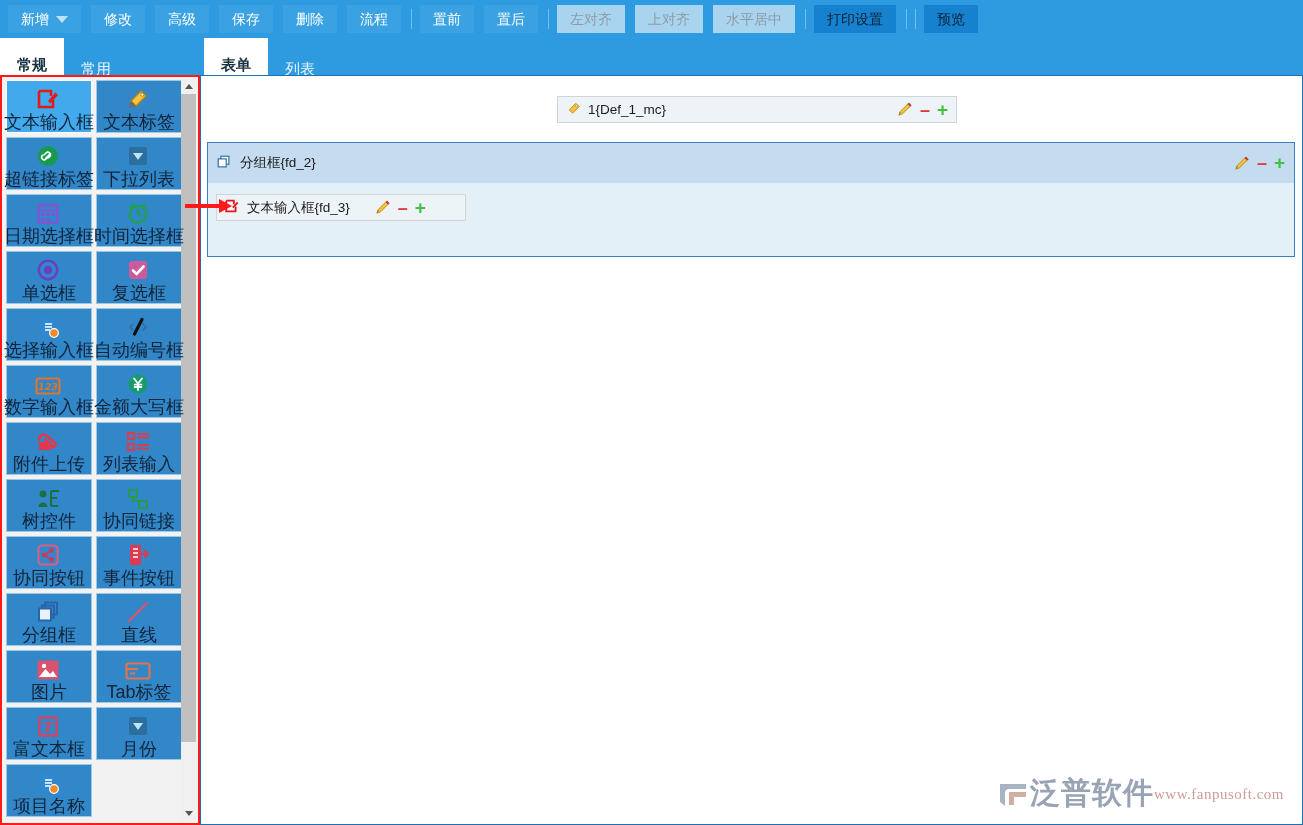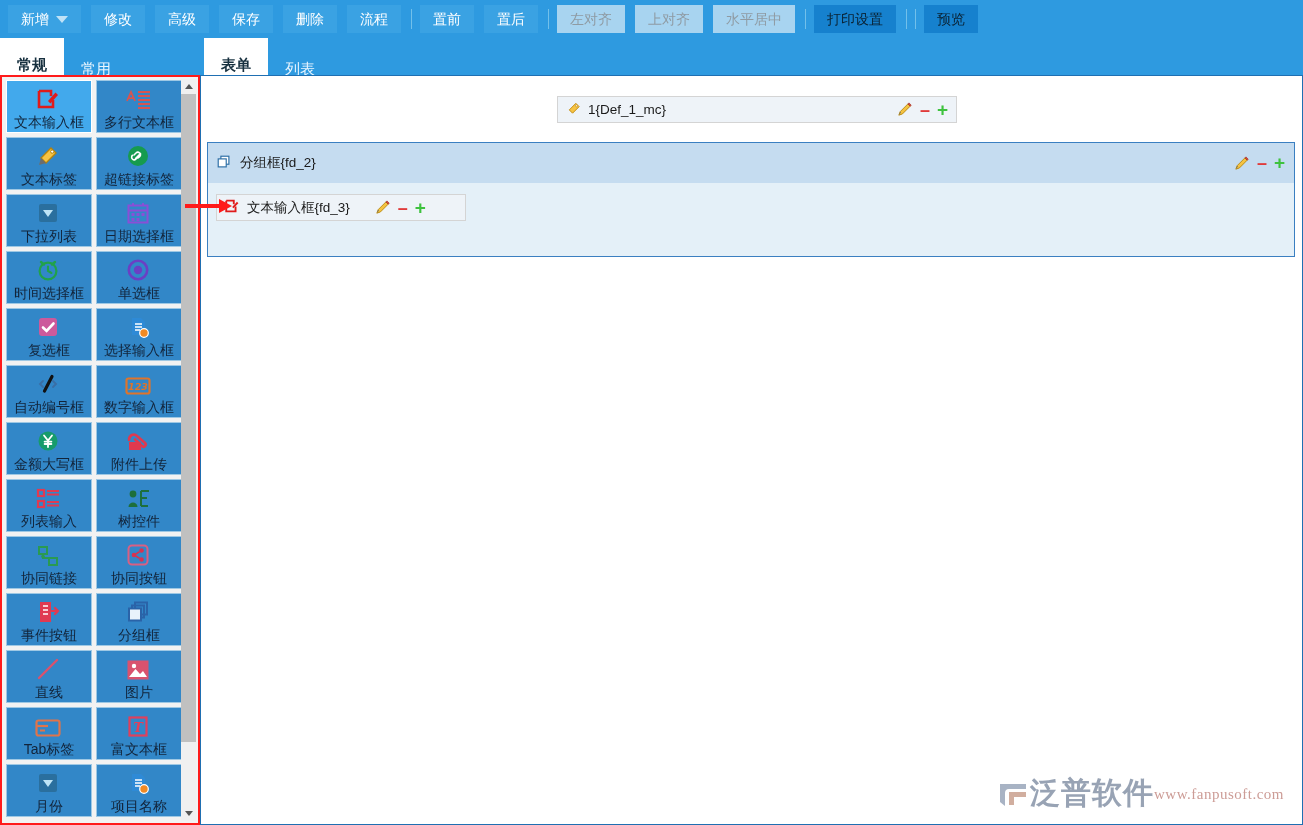--- a/index.html
+++ b/index.html
@@ -84,21 +84,21 @@
     cursor:pointer;
     padding-bottom:2px;
     position:relative;
   }
   .pal-item.sel{background:#42a9ec;border-color:#ffffff;}
   .pal-ico{
     position:absolute;top:4px;left:0;right:2px;
     height:26px;display:flex;align-items:flex-end;justify-content:center;font-style:italic;
   }
   .pal-lbl{
-    font-size:14px;color:#12243a;
+    font-size:18px;color:#12243a;
     line-height:15px;white-space:nowrap;
     position:relative;z-index:2;
   }
 
   
   #palScroll{
     position:absolute;right:2px;top:2px;width:15px;bottom:2px;
     background:#f0f0f0;
   }
   .sb-arrow{
@@ -248,29 +248,20 @@
   <div id="palette">
     <div id="paletteGrid">
         <div class="pal-item sel">
           <div class="pal-ico">
             <svg width="24" height="24" viewBox="0 0 24 24">
               <path d="M3 4 H15 V9 M3 4 V20 H17 V13" fill="none" stroke="#e01b1b" stroke-width="2.6"></path>
               <path d="M12 14 L19.5 5.6 L22 8 L14.4 16.4 Z" fill="#e01b1b"></path>
             </svg>
           </div>
           <div class="pal-lbl">文本输入框</div>
-        </div>
-        <div class="pal-item">
-          <div class="pal-ico">
-            <svg width="26" height="22" viewBox="0 0 26 22">
-              <path d="M2 12 L6 3 L10 12 M3.3 9.2 H8.7" stroke="#d9534f" stroke-width="1.8" fill="none"></path>
-              <path d="M13 3 H25 M13 7 H25 M13 11 H25 M13 15 H25 M13 19 H25" stroke="#d9534f" stroke-width="1.9"></path>
-            </svg>
-          </div>
-          <div class="pal-lbl">多行文本框</div>
         </div>
         <div class="pal-item">
           <div class="pal-ico">
             <svg width="24" height="24" viewBox="0 0 24 24">
               <path d="M15 4 L20 9 L10 19 L5 14 Z" fill="#f6c343" stroke="#b4830f" stroke-width="1.4"></path>
               <circle cx="16.2" cy="7.6" r="1.6" fill="#fff" stroke="#b4830f" stroke-width="1"></circle>
               <path d="M5 14 L3 21 L10 19 Z" fill="#6d6d6d"></path>
             </svg>
           </div>
           <div class="pal-lbl">文本标签</div>

